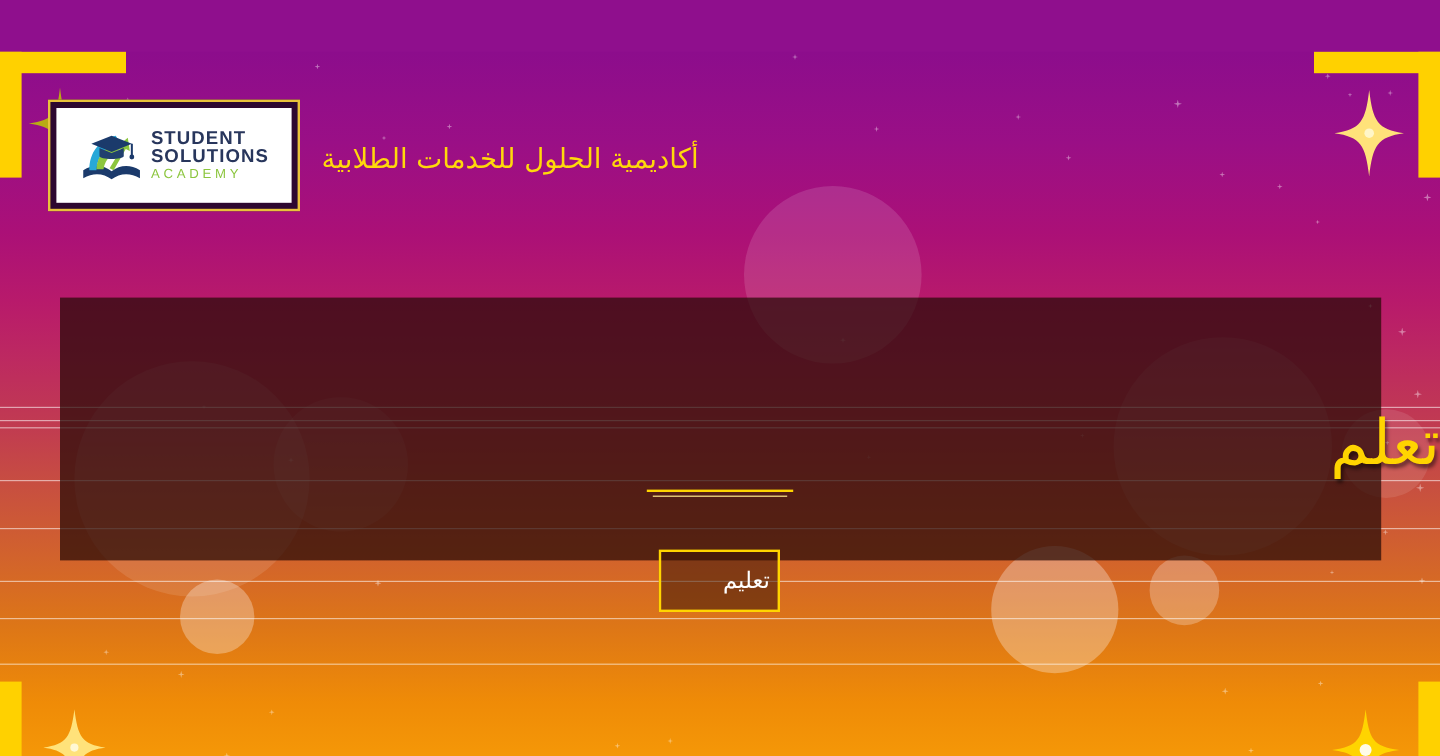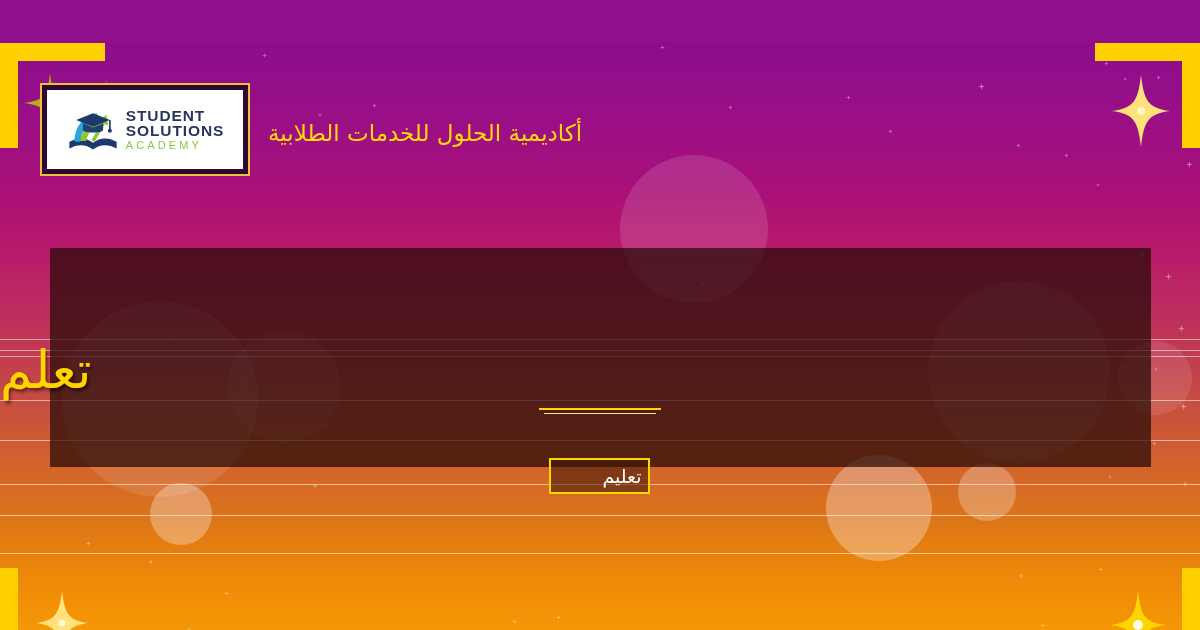--- a/index.html
+++ b/index.html
@@ -100,39 +100,39 @@
     left:50px; top:205px;
     width:1101px; height:219px;
     background:rgba(38,10,6,.72);
   }
 
   
   .title-block {
     position:absolute;
     left:0; right:0;
     top:300px;
-    text-align:left;
+    text-align:right;
   }
   .main-title {
     font-family:"DejaVu Sans", sans-serif;
     font-size:52px;
     color:#ffd400;
     direction:rtl;
     line-height:1.05;
     text-shadow:2px 3px 3px rgba(0,0,0,.45);
   }
   .rule-wrap { margin-top:10px; display:flex; flex-direction:column; align-items:center; gap:3px; }
   .rule-1 { width:122px; height:2px; background:#ffd400; }
   .rule-2 { width:112px; height:1px; background:#ffe98a; }
 
   
   .badge {
     position:absolute;
     left:549px; top:415px;
-    width:101px; height:36px;
+    width:101px; height:52px;
     border:2px solid #ffd400;
     background:rgba(60,22,6,.55);
     display:flex; align-items:center; justify-content:center;padding-left:45px;
   }
   .badge-label {
     font-family:"DejaVu Sans", sans-serif;
     font-size:19px;
     color:#ffffff;
     direction:rtl;
   }

